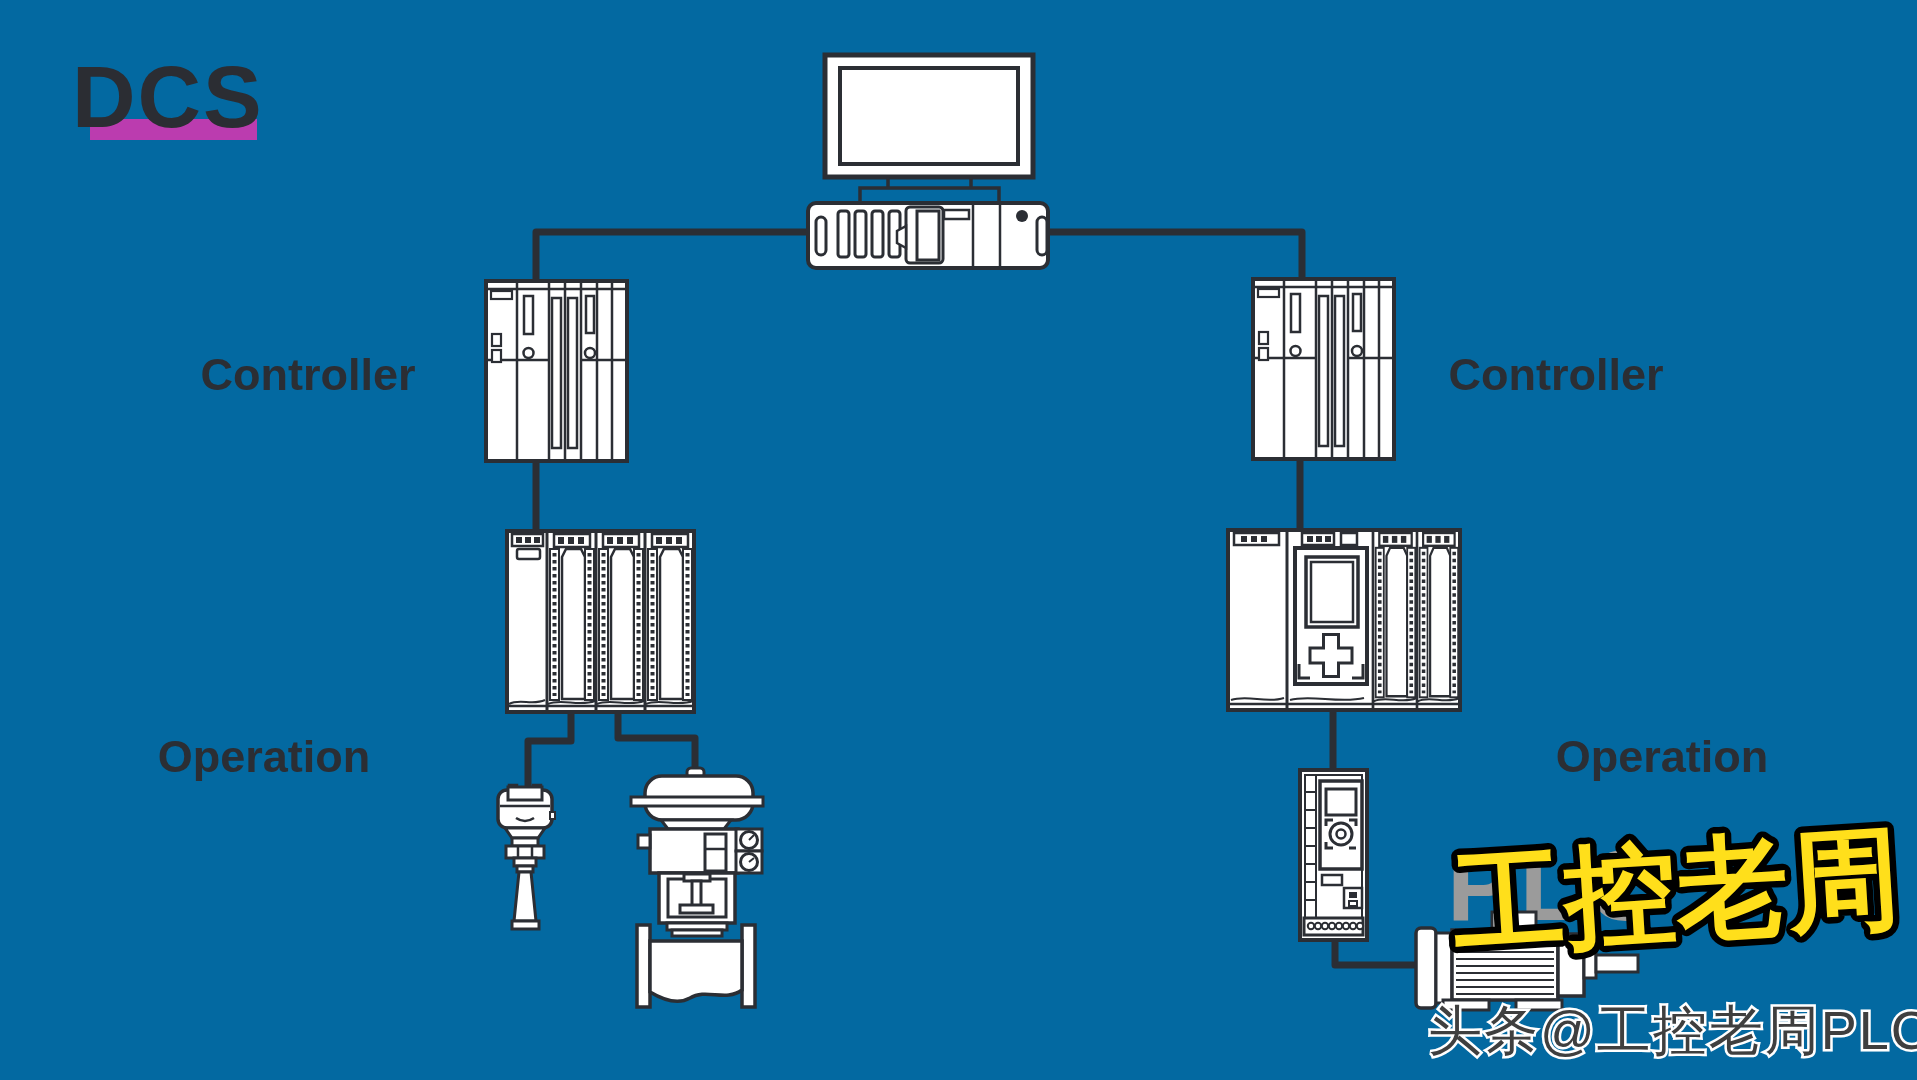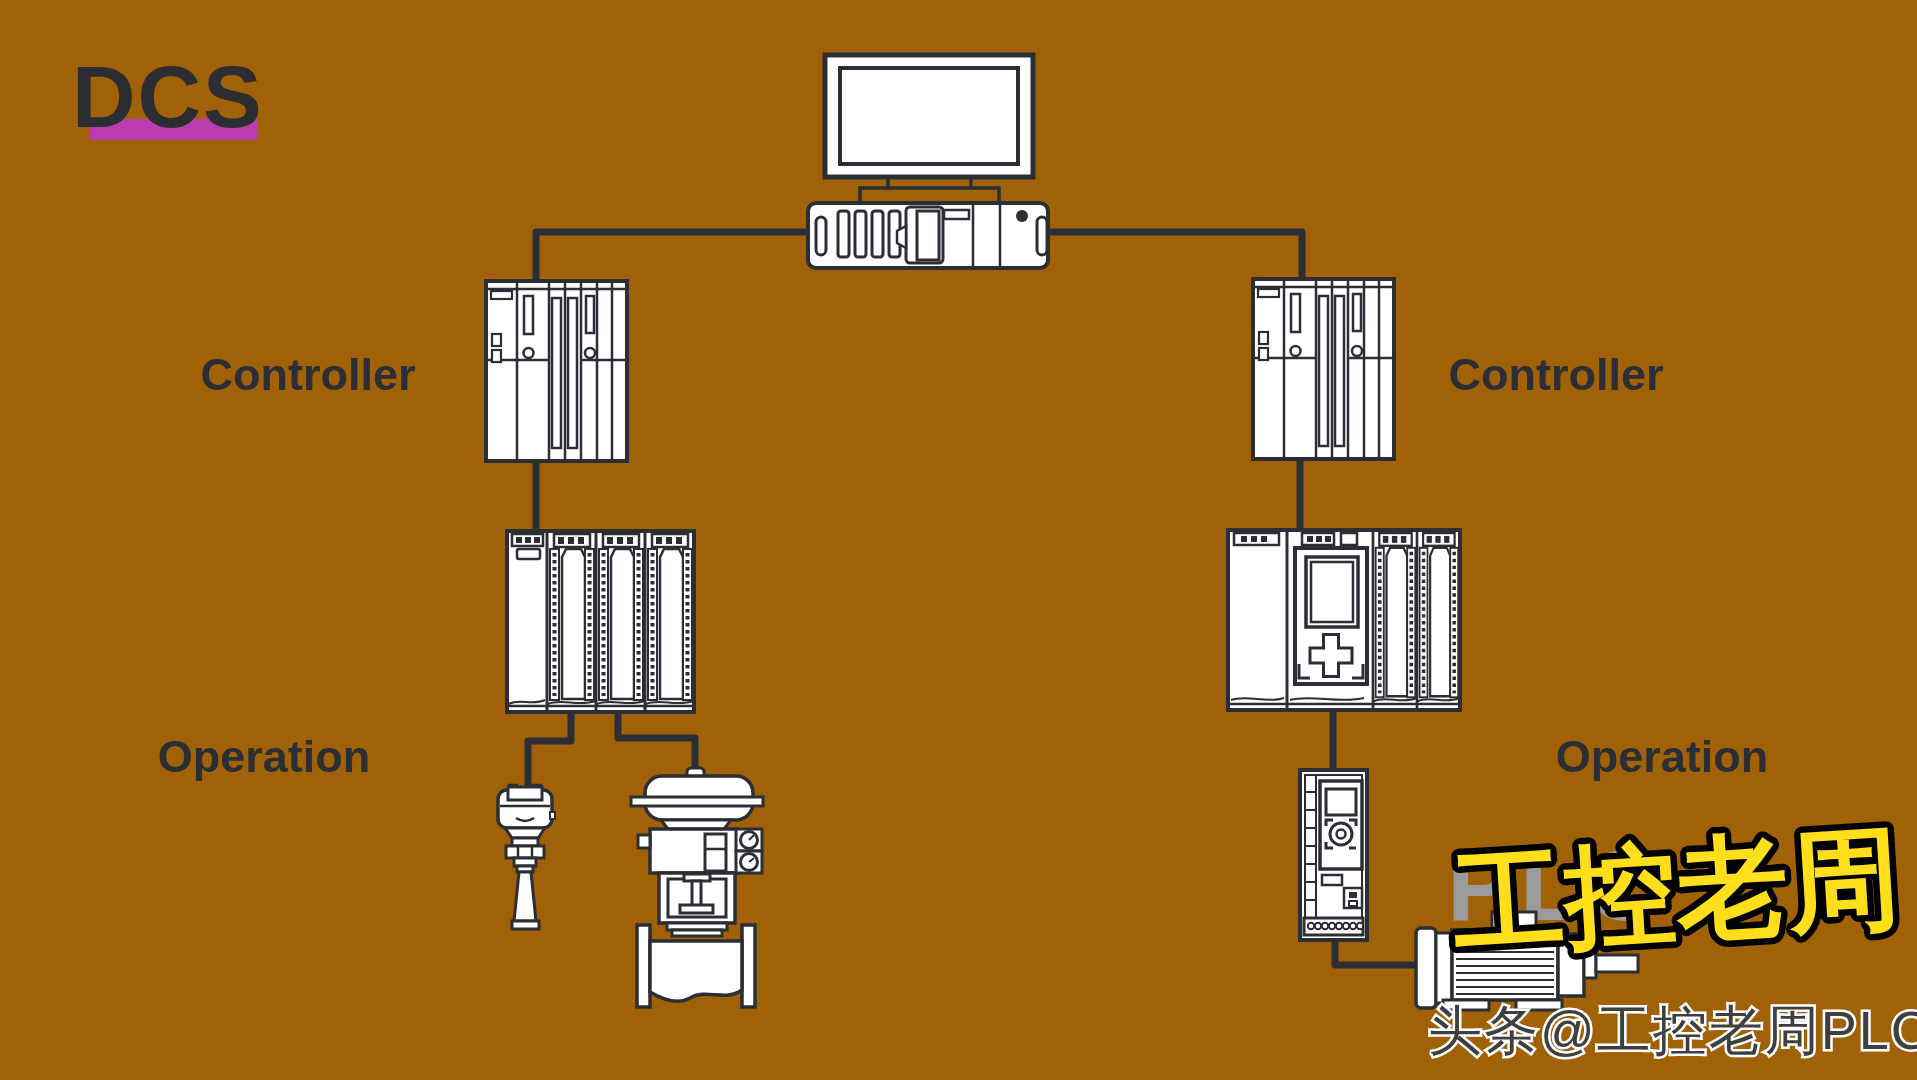--- a/index.html
+++ b/index.html
@@ -1,16 +1,16 @@
 <!DOCTYPE html>
 <html><head>
 <meta charset="utf-8">
 <style>
   html,body{margin:0;padding:0;background:#ffffff;}
-  .stage{position:relative;width:1917px;height:1080px;background:#a16207;overflow:hidden;}
+  .stage{position:relative;width:1917px;height:1080px;background:#0369a1;overflow:hidden;}
   svg{display:block;}
   text{font-family:"Liberation Sans","DejaVu Sans",sans-serif;}
   .big-label{font-size:45px;font-weight:700;fill:#2b2e34;}
   .dcs-title{font-size:88px;font-weight:800;fill:#2b2d33;letter-spacing:2px;}
   .wm-main{font-size:112px;font-weight:900;fill:#ffdf1b;stroke:#000000;stroke-width:13px;paint-order:stroke;stroke-linejoin:round;}
   .wm-ghost{font-size:100px;font-weight:800;fill:#9b9b9b;letter-spacing:6px;}
   .wm-footer{font-size:54px;font-weight:400;fill:#3f3f3f;stroke:#ffffff;stroke-width:5px;paint-order:stroke;letter-spacing:2px;}
 </style>
 </head>
 <body>

